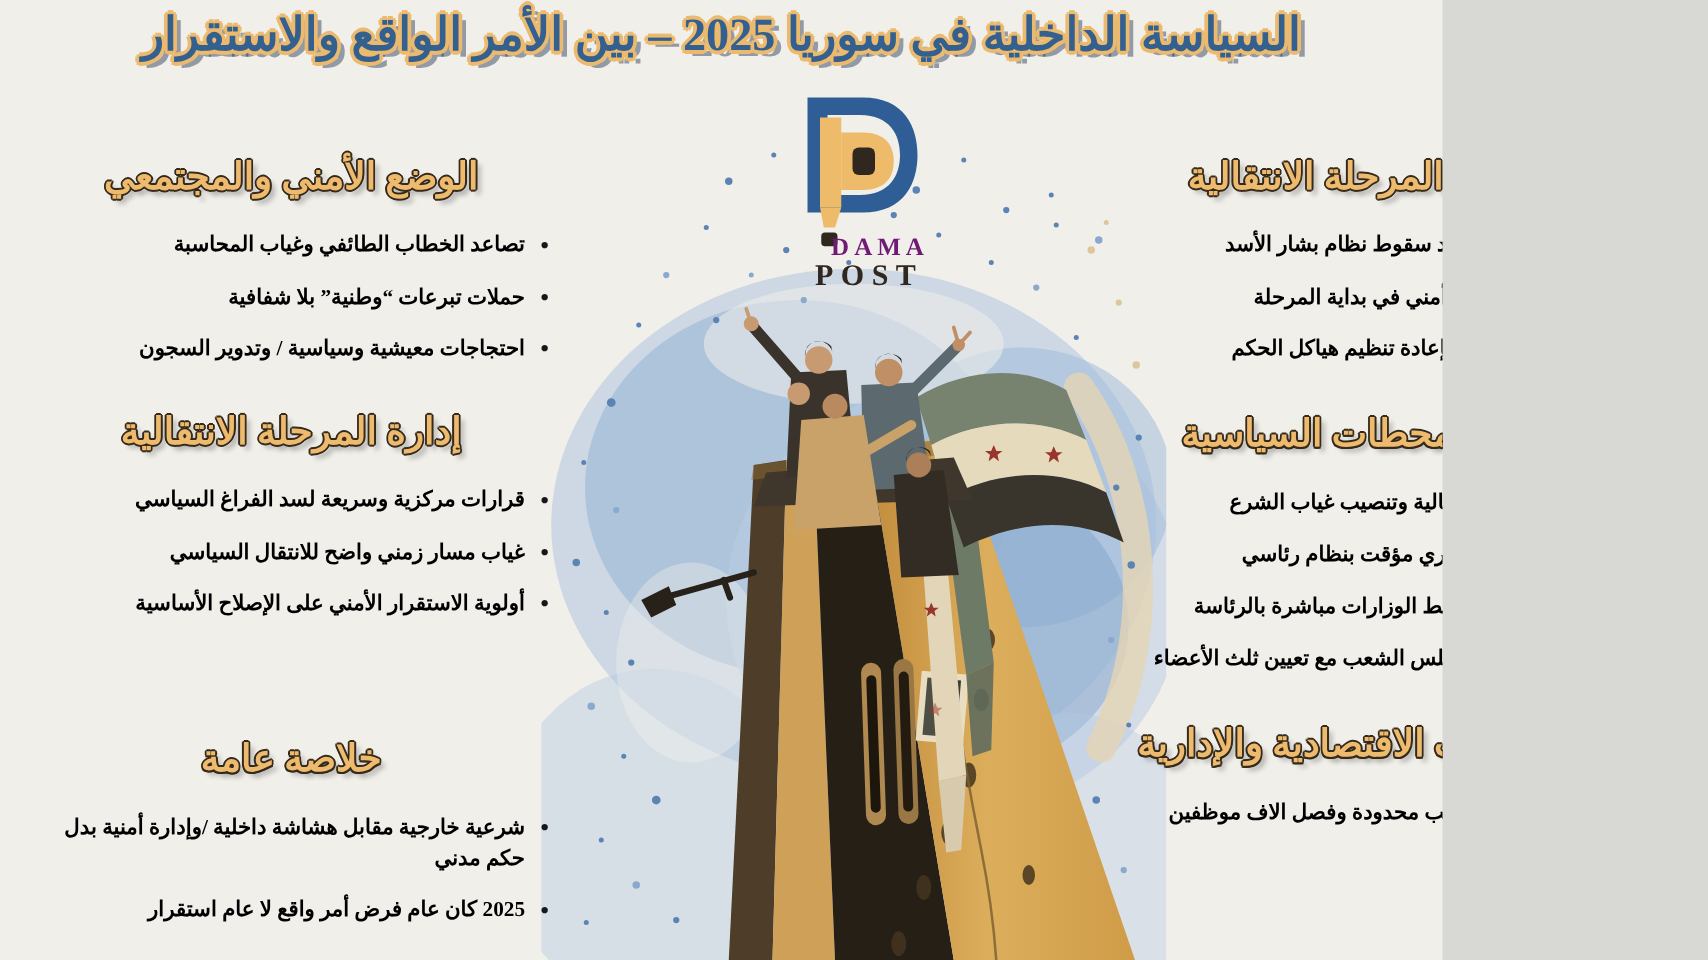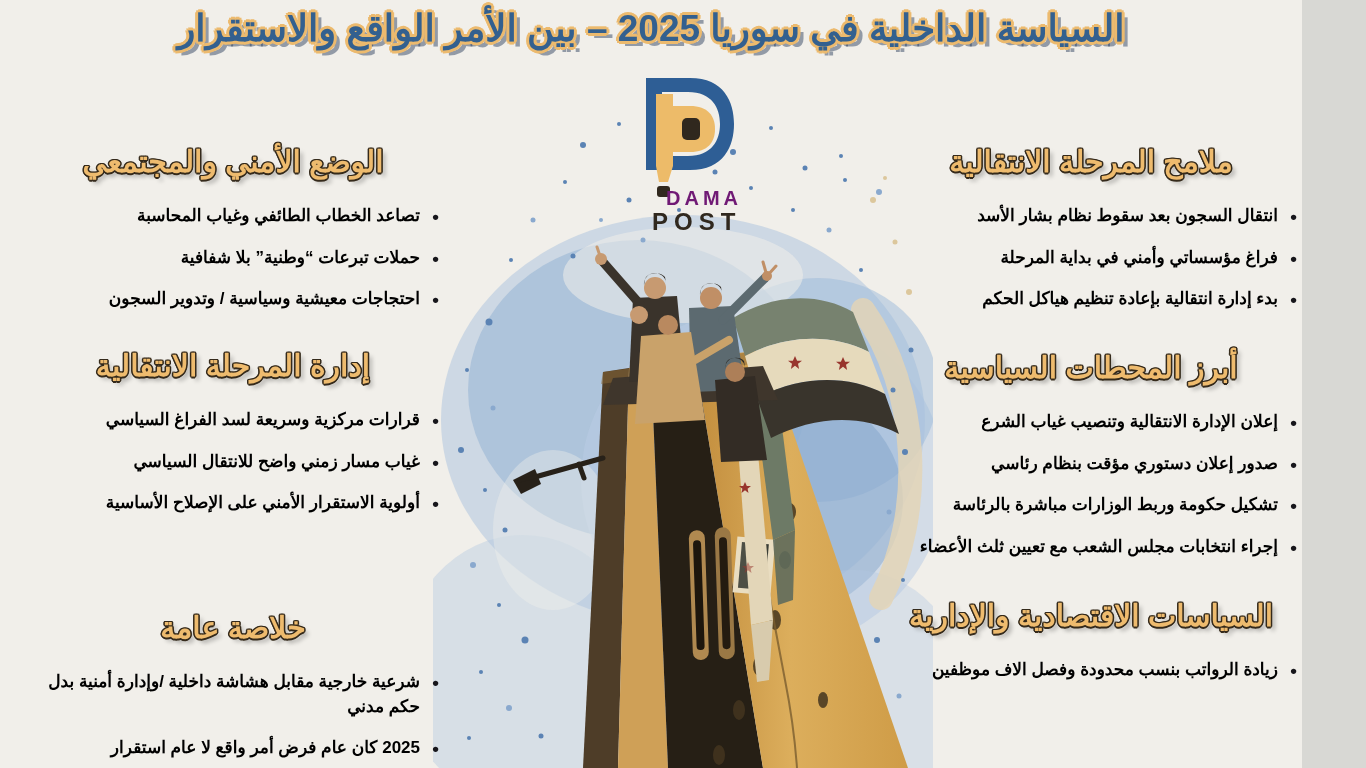--- a/index.html
+++ b/index.html
@@ -1,19 +1,19 @@
 <!DOCTYPE html>
 <html lang="ar"><head>
 <meta charset="utf-8">
 <style>
   html,body{margin:0;padding:0;background:#d8d8d4;}
   .poster{
-    position:relative; width:1302px; height:768px; overflow:hidden;
+    position:relative; width:1154px; height:768px; overflow:hidden;
     background:#f1efea;
-    font-family:Liberation Sans, sans-serif;
+    font-family:Liberation Serif, serif;
   }
   
   .title{
     position:absolute; top:6px; left:0; width:100%;
     text-align:center; direction:rtl;
     font-size:37px; font-weight:bold; line-height:1.25;
     color:#33608f;
     text-shadow:
       3px 0 0 #ecba6e, -3px 0 0 #ecba6e, 0 3px 0 #ecba6e, 0 -3px 0 #ecba6e,
       2px 2px 0 #ecba6e, -2px -2px 0 #ecba6e, 2px -2px 0 #ecba6e, -2px 2px 0 #ecba6e,
@@ -25,21 +25,20 @@
   .col-right .section{left:882px;}
   .sec1{top:124px;} .sec2{top:328px;} .sec3{top:590px;}
   .col-right .sec2{top:330px;} .col-right .sec3{top:578px;}
   .hd{
     text-align:center; font-size:30px; font-weight:bold; line-height:1.2;
     color:#eebb6e;
     text-shadow:
       1.5px 0 0 #352a1b, -1.5px 0 0 #352a1b, 0 1.5px 0 #352a1b, 0 -1.5px 0 #352a1b,
       1px 1px 0 #352a1b, -1px -1px 0 #352a1b, 1px -1px 0 #352a1b, -1px 1px 0 #352a1b,
       4px 4px 4px rgba(0,0,0,.25);
-    margin-top: 20px;
   }
   .bullets{list-style:none; margin:24px 0 0 0; padding:0;}
   .bullets li{
     position:relative; padding-right:22px; margin-bottom:17px;
     font-size:17px; font-weight:bold; line-height:1.45; color:#000000;
     text-align:right;
   }
   .bullets li::before{
     content:"•"; position:absolute; right:3px; top:-1px;
     color:#17161b; font-size:19px;

